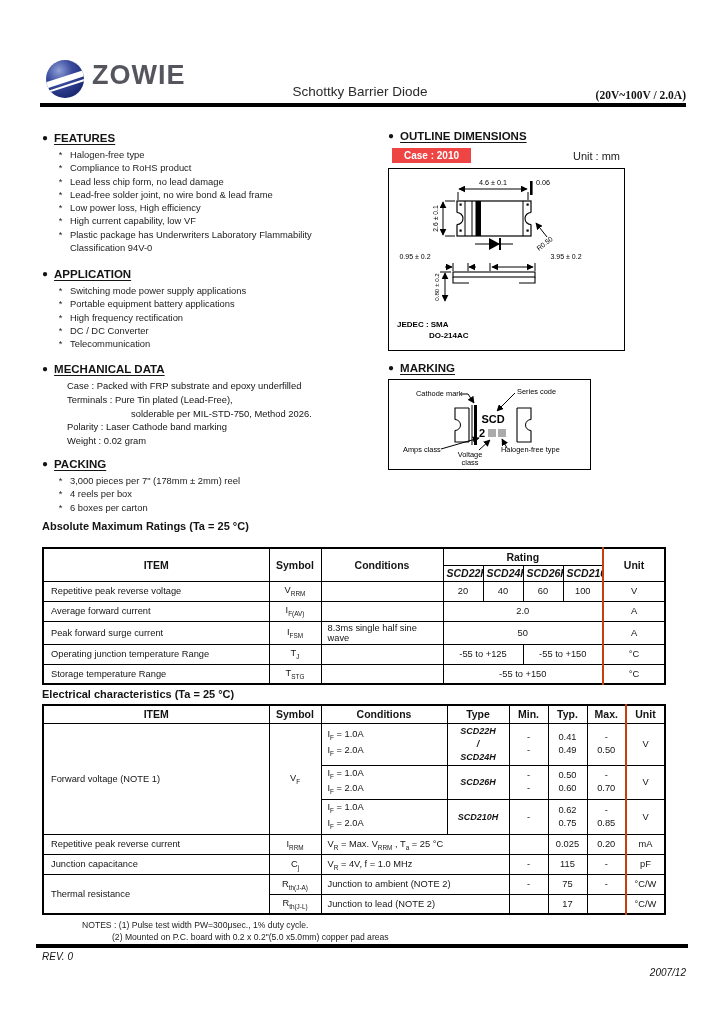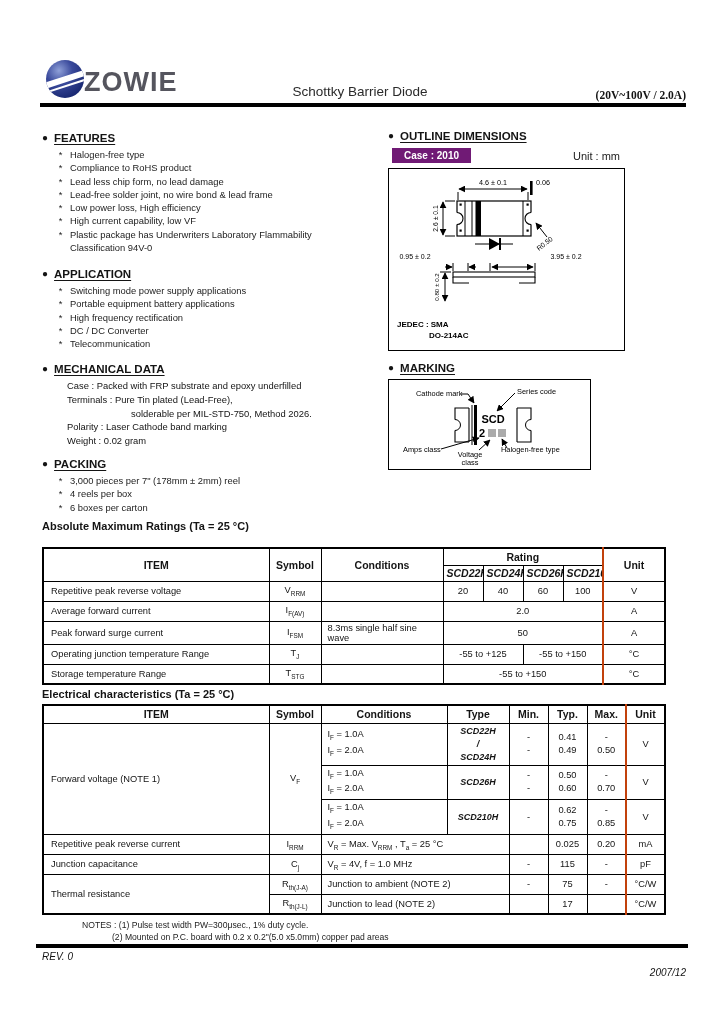--- a/index.html
+++ b/index.html
@@ -1,19 +1,19 @@
 <!DOCTYPE html>
 <html><head>
 <meta charset="utf-8">
 <style>
   html,body{margin:0;padding:0;background:#e8e8e8;}
   .page{position:relative;width:720px;height:1012px;background:#ffffff;margin:0 auto;
         font-family:"Liberation Sans","DejaVu Sans",sans-serif;color:#141414;overflow:hidden;}
   
-  .logo{position:absolute;left:46px;top:60px;display:flex;align-items:flex-end;}
+  .logo{position:absolute;left:46px;top:60px;display:flex;align-items:flex-start;gap:8px;}
   .globe{width:38px;height:38px;border-radius:50%;position:relative;overflow:hidden;
          background:radial-gradient(circle at 34% 28%, #8fa0d8 0%, #3a4a9c 36%, #1b2a74 75%);}
   .globe .swoosh{position:absolute;left:-12px;top:15px;width:70px;height:6px;background:#fff;transform:rotate(-18deg);}
   .globe .swoosh2{position:absolute;left:-12px;top:24px;width:70px;height:2px;background:#fff;transform:rotate(-18deg);}
   .logo-text{font-size:27px;font-weight:bold;letter-spacing:1px;color:#55555e;}
   .hdr-sub{position:absolute;left:0;width:720px;top:84px;text-align:center;font-size:13.5px;color:#2a2a2a;}
   .hdr-range{position:absolute;right:34px;top:89px;font-size:11.5px;font-weight:bold;font-family:Liberation Serif, serif;}
   .hdr-rule{position:absolute;left:40px;right:34px;top:103px;height:4px;background:#000;}
   .doc-title{position:absolute;left:42px;top:111px;font-size:15px;font-weight:bold;letter-spacing:.3px;}
   
@@ -23,21 +23,21 @@
   .sec-h .bullet{font-size:10px;line-height:10px;}
   .sec-h .txt{text-decoration:underline;text-underline-offset:2px;}
   .li{display:flex;gap:5px;font-size:9.4px;line-height:13.3px;color:#1c1c1c;}
   .li .m{width:9px;text-align:center;flex:0 0 9px;}
   .mech-line{font-size:9.4px;line-height:13.8px;}
   .mech-line b{font-weight:normal;margin-left:11px;}
   .mech-line.indent{padding-left:64px;}
   .items{margin-top:4px;}
   
   .badge-row{display:flex;align-items:center;justify-content:space-between;margin:6px 0 5px 4px;}
-  .badge{background:#701a75;color:#fff;font-size:10px;font-weight:bold;padding:2px 12px;}
+  .badge{background:#ef4444;color:#fff;font-size:10px;font-weight:bold;padding:2px 12px;}
   .unit-lbl{font-size:11px;color:#222;margin-right:10px;}
   .draw-box{border:1.5px solid #000;background:#fff;}
   .outline-box{width:235px;height:181px;}
   .marking-box{width:201px;height:89px;margin-top:5px;}
   
   .tbl-title{position:absolute;left:42px;font-size:11px;font-weight:bold;}
   .tbl{border-collapse:collapse;border:2px solid #000;font-size:9.3px;table-layout:fixed;position:absolute;left:42px;background:#fff;}
   .tbl th,.tbl td{border:1px solid #000;padding:1px 3px;text-align:center;vertical-align:middle;overflow:hidden;}
   .tbl th{font-weight:bold;font-size:10.5px;}
   .tbl .item{text-align:left;padding-left:7px;}

